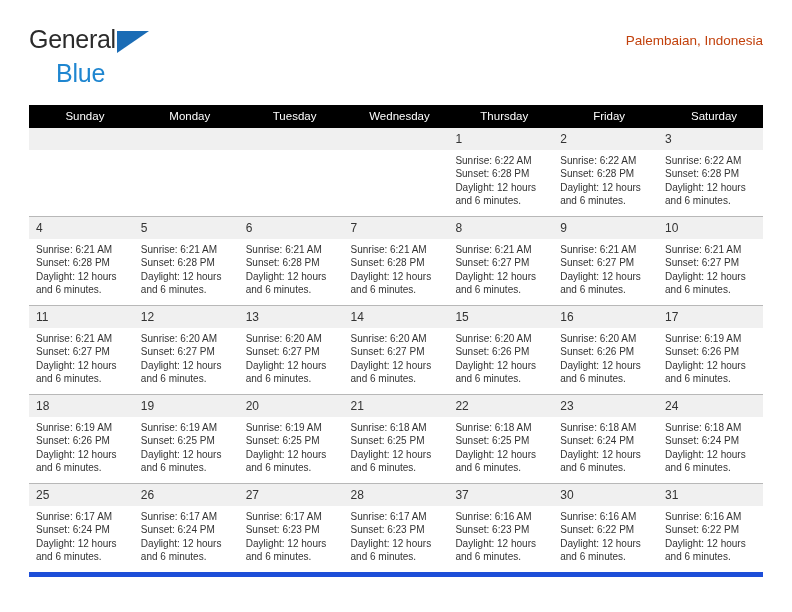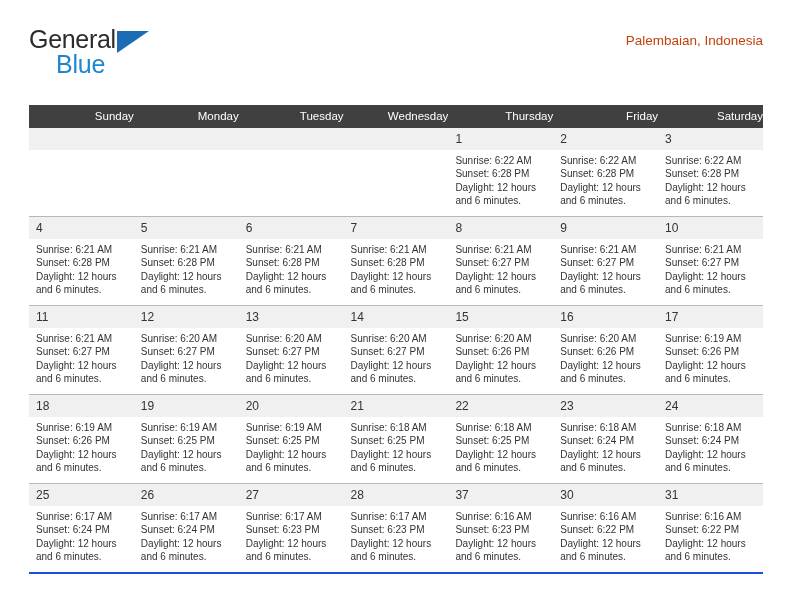--- a/index.html
+++ b/index.html
@@ -56,21 +56,21 @@
     width: 0;
     height: 0;
     margin-left: 1px;
     margin-top: 5px;
     border-left: 32px solid #1b6cb5;
     border-bottom: 22px solid transparent;
   }
   .brand-line2 {
     position: absolute;
     left: 27px;
-    top: 25px;
+    top: 34px;
     font-size: 25px;
     line-height: 27px;
     color: #1f86d0;
     letter-spacing: -0.2px;
   }
 
   .title-block {
     position: absolute;
     right: 0;
     top: 0;
@@ -93,39 +93,39 @@
   
   .calendar {
     position: absolute;
     left: 29px;
     top: 105px;
     width: 734px;
     border-collapse: collapse;
     table-layout: fixed;
   }
   .calendar th {
-    background: #404040;
+    background: #000000;
     color: #ffffff;
     font-size: 11.5px;
     font-weight: normal;
-    text-align: right;
+    text-align: center;
     padding: 5px 0 6px 7px;
     height: 12px;
     border: none;
   }
   .calendar td {
     vertical-align: top;
     padding: 0;
     border: none;
     border-bottom: 1px solid #b8b8b8;
     height: 88px;
     background: #ffffff;
   }
   .calendar tr:last-child td {
-    border-bottom: 2px solid #1d4ed8;
+    border-bottom: 5px solid #1d4ed8;
   }
 
   .cell {
     position: relative;
     height: 88px;
     box-sizing: border-box;
   }
   .cell-daynum {
     background: #f0f0f0;
     font-size: 12px;

